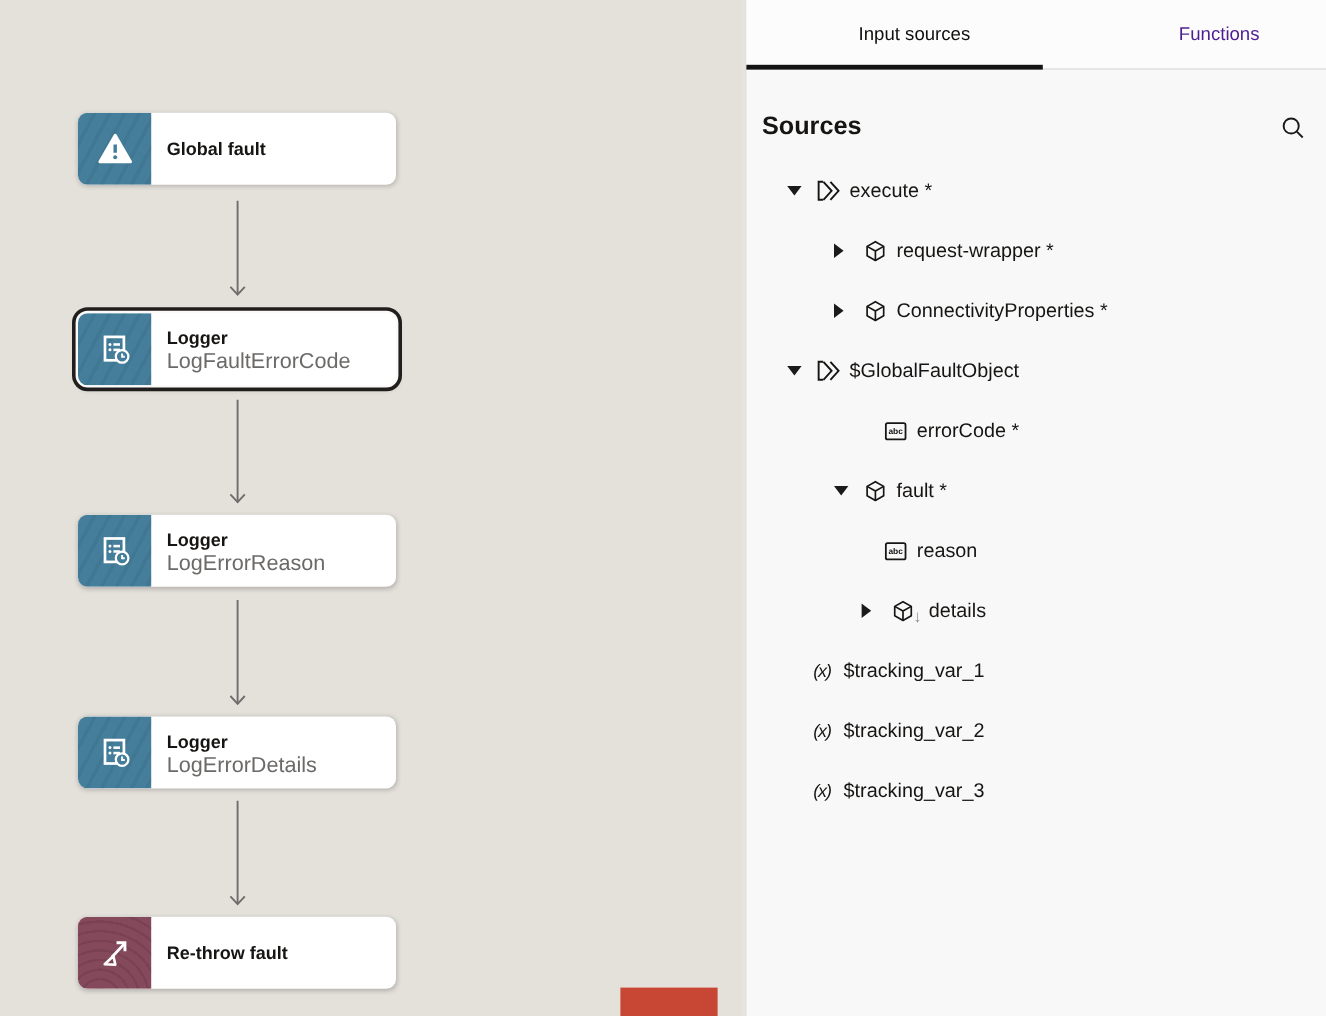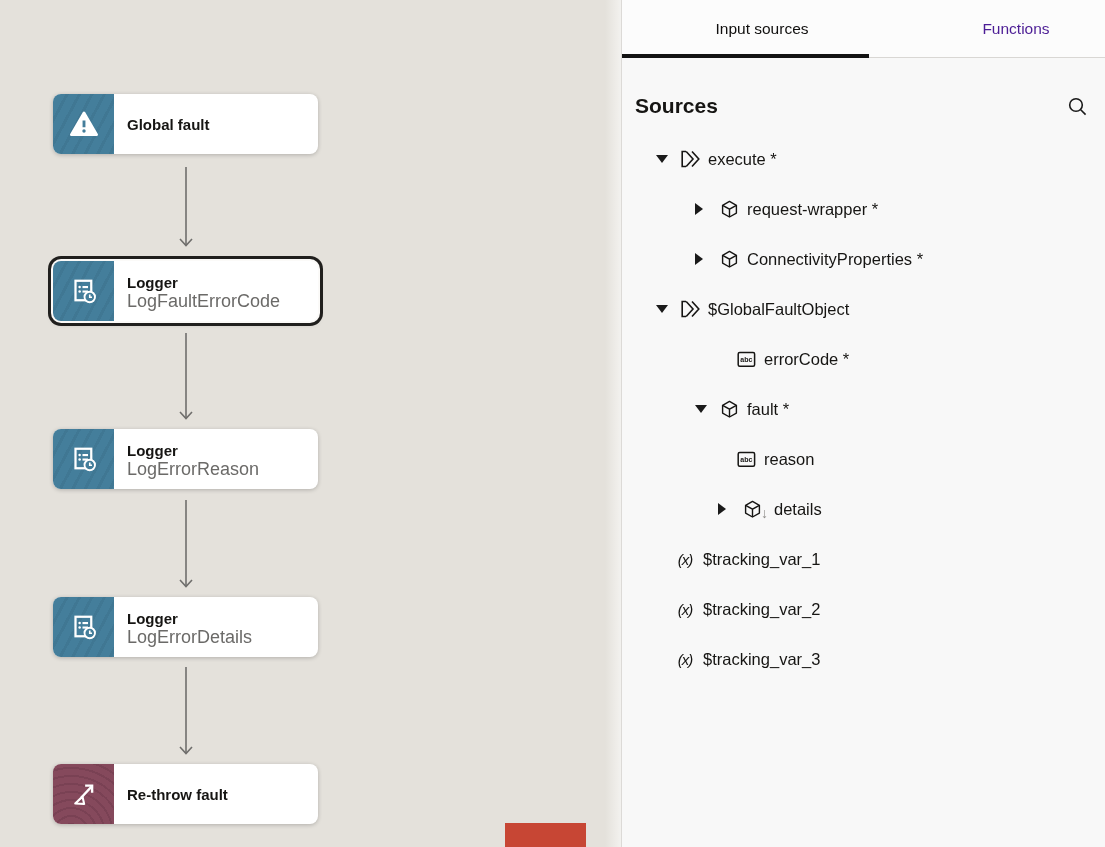--- a/index.html
+++ b/index.html
@@ -1,20 +1,20 @@
 <!DOCTYPE html>
 <html><head>
 <meta charset="utf-8">
 <style>
   * { margin:0; padding:0; box-sizing:border-box; }
   html,body { width:1105px; height:847px; }
   body { font-family:"Liberation Sans", sans-serif; position:relative; overflow:hidden; background:#e4e1db; }
 
   
-  #canvas { position:absolute; left:0; top:0; width:621px; height:847px; background:#e4e1db; }
+  #canvas { position:absolute; left:12px; top:0; width:621px; height:847px; background:#e4e1db; }
   #canvas-edge-fade { position:absolute; right:0; top:0; width:16px; height:100%;
     background:linear-gradient(to right, rgba(255,255,255,0), rgba(255,255,255,.55)); }
 
   .node { position:absolute; left:53px; width:265px; height:60px; display:flex; align-items:stretch;
     background:#ffffff; border-radius:8px; overflow:hidden; box-shadow:0 1px 4px rgba(0,0,0,.22); }
   .node.selected { box-shadow:0 0 0 2px #fbfaf8, 0 0 0 5px #201f1d, 0 2px 6px rgba(0,0,0,.25); }
   .node-icon { flex:0 0 61px; display:flex; align-items:center; justify-content:center; }
   .node-icon.teal { background:#447e9b; background-image:repeating-linear-gradient(118deg, rgba(15,40,55,.08) 0 3px, rgba(0,0,0,0) 3px 11px); }
   .node-icon.maroon { background:#85495c; background-image:repeating-radial-gradient(circle at 30% 115%, rgba(40,10,25,.12) 0 2px, rgba(0,0,0,0) 2px 8px); }
   .node-text { flex:1; display:flex; flex-direction:column; justify-content:center; padding-left:13px; gap:2px; }

